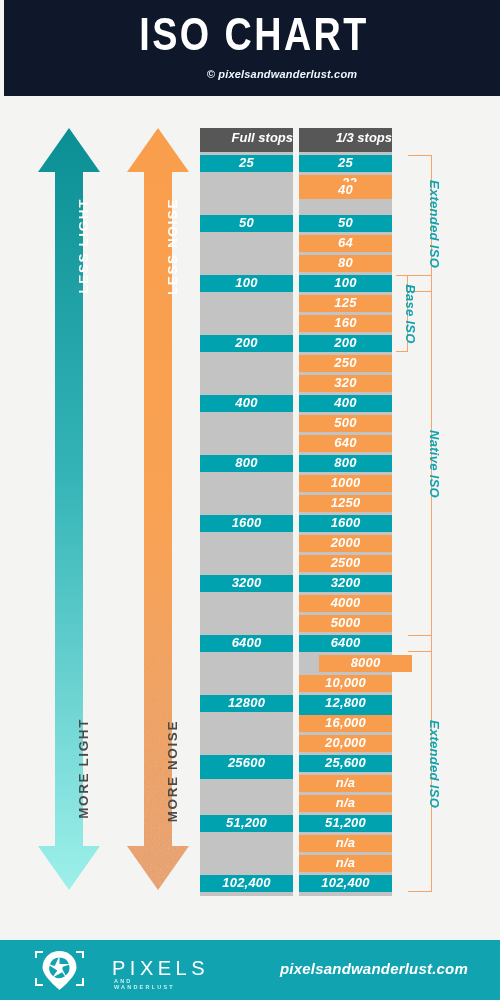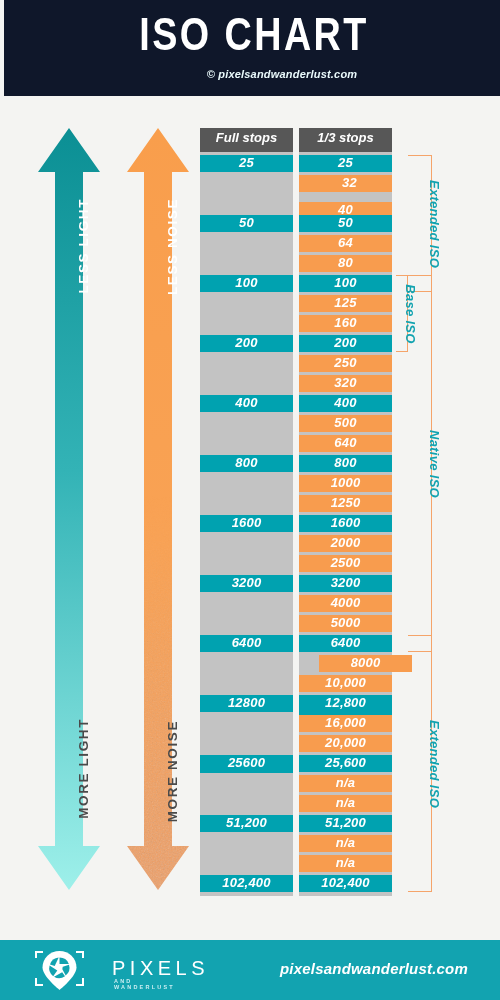--- a/index.html
+++ b/index.html
@@ -59,21 +59,21 @@
   
   #chart { position: absolute; left: 0; top: 0; width: 500px; height: 1000px; }
   .col-head {
     position: absolute;
     height: 35px;
     background: #575757;
     color: #ffffff;
     font-size: 13px;
     font-style: italic;
     font-weight: bold;
-    text-align: center;
+    text-align: right;
     line-height: 19px;
     box-sizing: border-box;
   }
   .col-body {
     position: absolute;
     background: #c3c3c3;
   }
   .cell {
     position: absolute;
     left: 0;
@@ -199,28 +199,28 @@
       <div class="cell teal" style="top: 3px; width: 93px; height: 17px; background: rgb(0, 162, 176);">25</div>
       <div class="cell teal" style="top: 63px; width: 93px; height: 17px; background: rgb(0, 162, 176);">50</div>
       <div class="cell teal" style="top: 123px; width: 93px; height: 17px; background: rgb(0, 162, 176);">100</div>
       <div class="cell teal" style="top: 183px; width: 93px; height: 17px; background: rgb(0, 162, 176);">200</div>
       <div class="cell teal" style="top: 243px; width: 93px; height: 17px; background: rgb(0, 162, 176);">400</div>
       <div class="cell teal" style="top: 303px; width: 93px; height: 17px; background: rgb(0, 162, 176);">800</div>
       <div class="cell teal" style="top: 363px; width: 93px; height: 17px; background: rgb(0, 162, 176);">1600</div>
       <div class="cell teal" style="top: 423px; width: 93px; height: 17px; background: rgb(0, 162, 176);">3200</div>
       <div class="cell teal" style="top: 483px; width: 93px; height: 17px; background: rgb(0, 162, 176);">6400</div>
       <div class="cell teal" style="top: 543px; width: 93px; height: 17px; background: rgb(0, 162, 176);">12800</div>
-      <div class="cell teal" style="top: 603px; width: 93px; height: 18px; background: rgb(0, 162, 176);">25600</div>
+      <div class="cell teal" style="top: 603px; width: 93px; height: 24px; background: rgb(0, 162, 176);">25600</div>
       <div class="cell teal" style="top: 663px; width: 93px; height: 17px; background: rgb(0, 162, 176);">51,200</div>
       <div class="cell teal" style="top: 723px; width: 93px; height: 17px; background: rgb(0, 162, 176);">102,400</div>
     </div>
     <div style="position: absolute; left: 299px; top: 152px; width: 93px; height: 744px;">
       <div class="cell teal" style="top: 3px; width: 93px; height: 17px; background: rgb(0, 162, 176);">25</div>
       <div class="cell orange" style="top: 23px; width: 93px; height: 17px; background: rgb(248, 156, 78); padding-left: 8px;">32</div>
-      <div class="cell orange" style="top: 50px; width: 93px; height: 17px; background: rgb(248, 156, 78);">40</div>
+      <div class="cell orange" style="top: 30px; width: 93px; height: 17px; background: rgb(248, 156, 78);">40</div>
       <div class="cell teal" style="top: 63px; width: 93px; height: 17px; background: rgb(0, 162, 176);">50</div>
       <div class="cell orange" style="top: 83px; width: 93px; height: 17px; background: rgb(248, 156, 78);">64</div>
       <div class="cell orange" style="top: 103px; width: 93px; height: 17px; background: rgb(248, 156, 78);">80</div>
       <div class="cell teal" style="top: 123px; width: 93px; height: 17px; background: rgb(0, 162, 176);">100</div>
       <div class="cell orange" style="top: 143px; width: 93px; height: 17px; background: rgb(248, 156, 78);">125</div>
       <div class="cell orange" style="top: 163px; width: 93px; height: 17px; background: rgb(248, 156, 78);">160</div>
       <div class="cell teal" style="top: 183px; width: 93px; height: 17px; background: rgb(0, 162, 176);">200</div>
       <div class="cell orange" style="top: 203px; width: 93px; height: 17px; background: rgb(248, 156, 78);">250</div>
       <div class="cell orange" style="top: 223px; width: 93px; height: 17px; background: rgb(248, 156, 78);">320</div>
       <div class="cell teal" style="top: 243px; width: 93px; height: 17px; background: rgb(0, 162, 176);">400</div>

